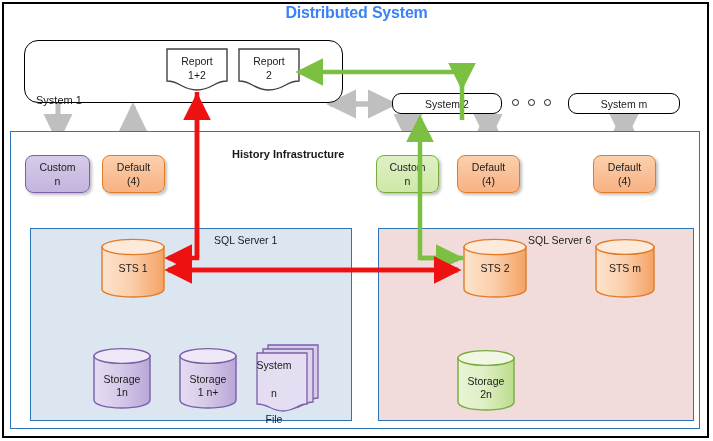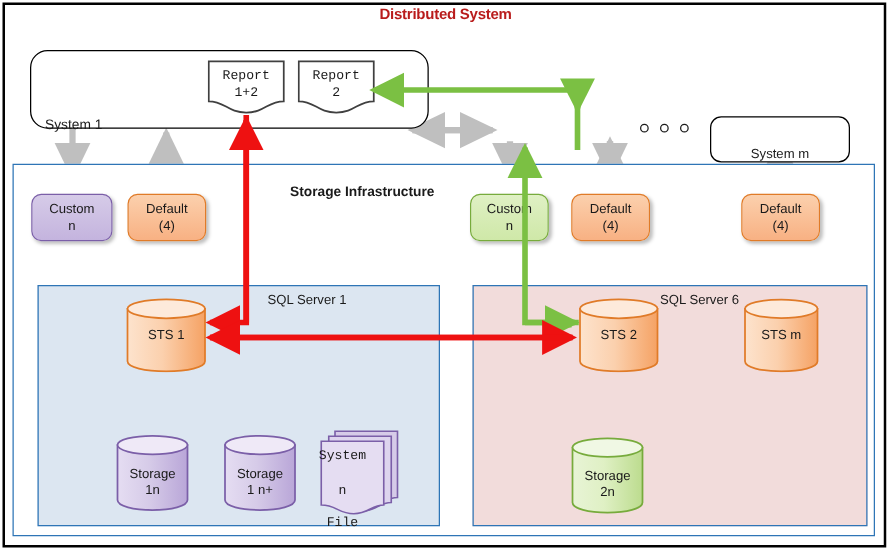--- a/index.html
+++ b/index.html
@@ -3,21 +3,21 @@
 <meta charset="utf-8">
 <style>
   html,body{margin:0;padding:0;background:#ffffff;}
   body{font-family:"Liberation Sans",sans-serif;}
   #stage{position:relative;width:713px;height:441px;background:#fff;overflow:hidden;}
 
   
   .outer-frame{position:absolute;left:2px;top:2px;width:707px;height:436px;border:2px solid #000;box-sizing:border-box;}
 
   .title-main{position:absolute;left:0;top:4px;width:713px;text-align:center;
-    font-size:12px;font-weight:bold;color:#b91c1c;letter-spacing:-.2px;}
+    font-size:16px;font-weight:bold;color:#3b82f6;letter-spacing:-.2px;}
 
   
   .system1{position:absolute;left:24px;top:40px;width:319px;height:63px;
     border:1.6px solid #000;border-radius:14px;background:#fff;box-sizing:border-box;}
   .system1-label{position:absolute;left:36px;top:68px;font-size:11px;color:#1a1a1a;margin-top:26px;}
 
   
   .history{position:absolute;left:10px;top:131px;width:690px;height:298px;
     border:1.5px solid #2e75b6;background:#fff;box-sizing:border-box;}
   .history-label{position:absolute;left:232px;top:148px;font-size:11px;font-weight:bold;color:#1a1a1a;}
@@ -47,21 +47,21 @@
 
   .dots{position:absolute;display:flex;gap:9px;align-items:center;}
   .dot{width:7px;height:7px;border:1.3px solid #1a1a1a;border-radius:50%;box-sizing:border-box;}
 
   
   .cyl{position:absolute;}
   .cyl .lbl{position:absolute;left:0;width:100%;text-align:center;font-size:10.5px;color:#1a1a1a;line-height:13px;}
 
   
   .docshape{position:absolute;}
-  .docshape .dlbl{position:absolute;left:0;width:100%;text-align:center;font-size:10.5px;color:#1a1a1a;line-height:14px;font-family:Liberation Mono, monospace;}
+  .docshape .dlbl{position:absolute;left:0;width:100%;text-align:center;font-size:10.5px;color:#1a1a1a;line-height:14px;}
 
   svg.layer{position:absolute;left:0;top:0;width:713px;height:441px;pointer-events:none;}
 </style>
 </head>
 <body>
 
 <div id="stage">
 
   <div class="outer-frame"></div>
 
@@ -133,31 +133,34 @@
   </div>
 
   <div class="docshape" style="left:238px;top:48px;width:62px;height:44px;">
     <svg width="62" height="44" viewBox="0 0 62 44">
       <path d="M1,1 L61,1 L61,33 C48,33 46,42 31,42 C16,42 14,33 1,33 Z" fill="#ffffff" stroke="#404040" stroke-width="1.4"></path>
     </svg>
     <div class="dlbl" style="top:6px;">Report</div>
     <div class="dlbl" style="top:20px;">2</div>
   </div>
 
+  <div class="sysbox" style="left:392px;top:93px;width:110px;height:21px;">
+    <span>System 2</span>
+  </div>
   <div class="dots" style="left:512px;top:99px;">
     <div class="dot"></div>
     <div class="dot"></div>
     <div class="dot"></div>
   </div>
-  <div class="sysbox" style="left:568px;top:93px;width:112px;height:37px;align-items:flex-end;">
+  <div class="sysbox" style="left:568px;top:93px;width:112px;height:21px;">
     <span>System m</span>
   </div>
 
   <div class="history"></div>
-  <div class="history-label">Storage Infrastructure</div>
+  <div class="history-label">History Infrastructure</div>
 
   <div class="sql1"></div>
   <div class="sql1-label">SQL Server 1</div>
   <div class="sql2"></div>
   <div class="sql2-label">SQL Server 6</div>
 
   <div class="rbox rb-purple" style="left:25px;top:155px;width:65px;height:38px;">
     <span>Custom</span>
     <span>n</span>
   </div>

